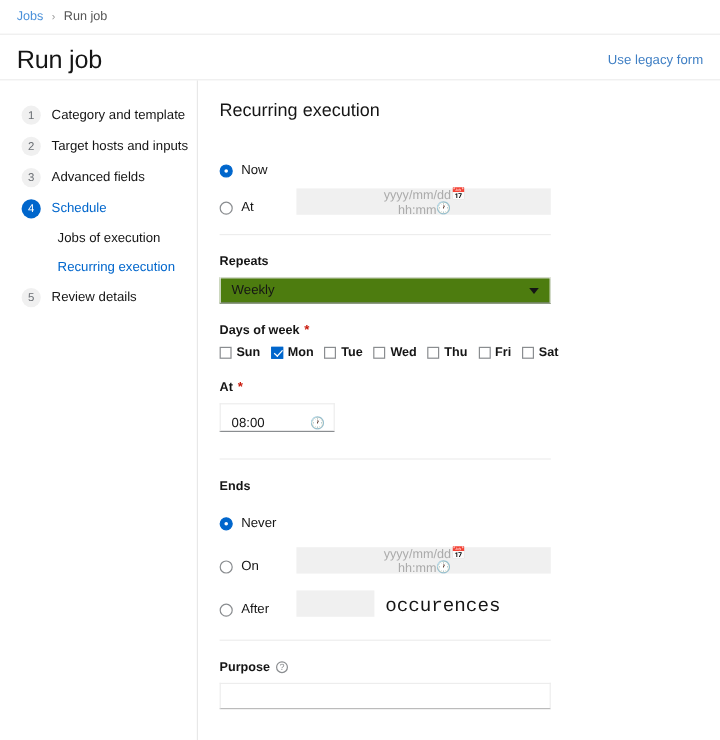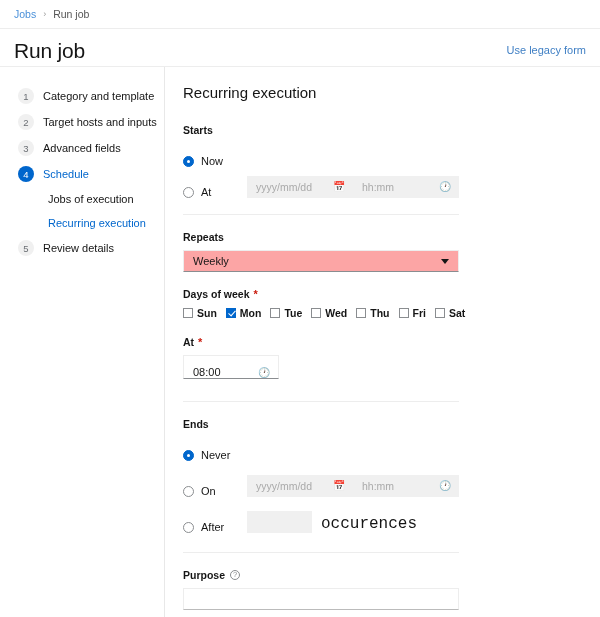--- a/index.html
+++ b/index.html
@@ -171,20 +171,21 @@
     flex: 0 0 46px;
   }
 
   
   .dt-group {
     display: flex;
     background: #f0f0f0;
     height: 22px;
     width: 212px;
     align-items: center;
+    flex-direction: column;
   }
   .dt-field {
     flex: 1 1 50%;
     display: flex;
     align-items: center;
     justify-content: space-between;
     padding: 0 7px 0 9px;
     height: 22px;
     font-size: 10.5px;
     color: #aaa;
@@ -196,21 +197,21 @@
     background: #f0f0f0;
     margin-right: 9px;
   }
   .inline-text { font-size: 16px; color: #151515; font-family: Liberation Mono, monospace; }
 
   
   .select {
     width: 276px; height: 22px;
     border: 1px solid #ededed;
     border-bottom: 1px solid #8a8d90;
-    background: #fca5a5;
+    background: #4d7c0f;
     display: flex;
     align-items: center;
     justify-content: space-between;
     padding: 0 9px 0 9px;
     font-size: 11px;
     color: #151515;
     cursor: pointer;
   }
   .caret {
     width: 0; height: 0;
@@ -314,23 +315,20 @@
       <div class="step-num">5</div>
       <div class="step-label">Review details</div>
     </div>
   </div>
 
   <div class="content">
 
     <div class="section-title">Recurring execution</div>
 
     <div class="field-block">
-      <div class="label">
-        <span>Starts</span>
-      </div>
 
       <div class="radio-row">
         <div class="radio checked"></div>
         <div class="radio-label">Now</div>
       </div>
 
       <div class="radio-row spaced">
         <div class="radio"></div>
         <div class="radio-label">At</div>
         <div class="dt-group">

